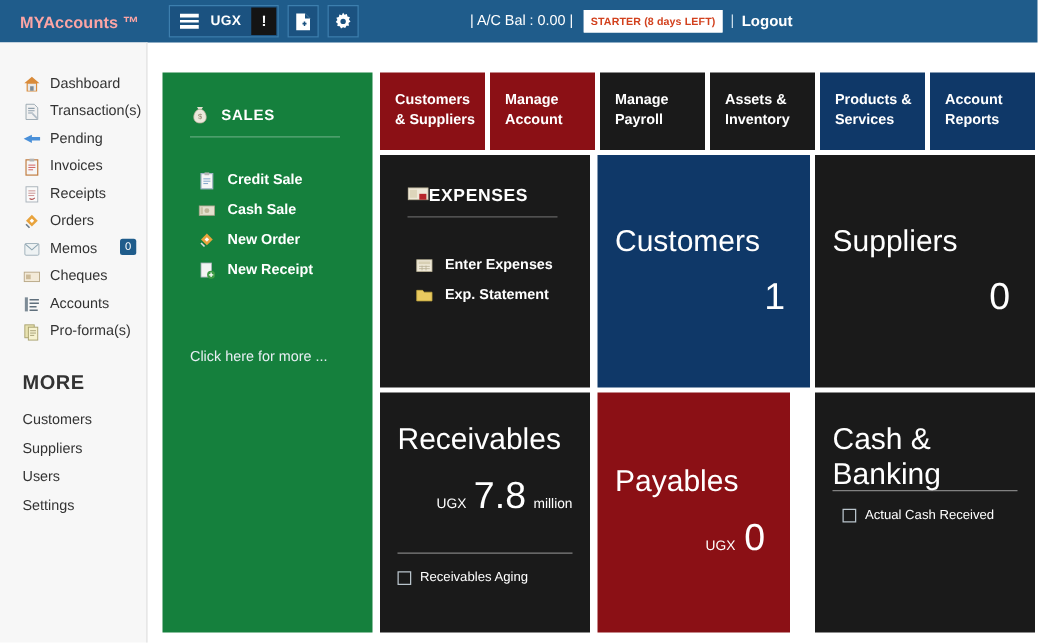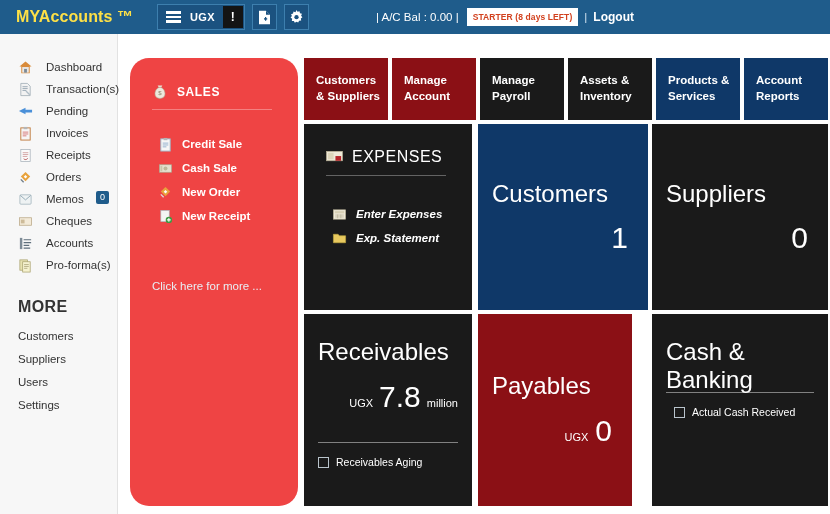--- a/index.html
+++ b/index.html
@@ -11,21 +11,21 @@
     position:relative;
   }
   
   .topbar{
     position:absolute;left:0;top:0;width:830px;height:34px;
     background:#1f5c8b;
     display:flex;align-items:center;
     box-sizing:border-box;
   }
   .brand{
-    color:#fde047;font-weight:bold;font-size:16px;
+    color:#fca5a5;font-weight:bold;font-size:13px;
     margin-left:16px;letter-spacing:.1px;white-space:nowrap;
   }
   .btn-group{
     display:flex;align-items:center;height:24px;
     margin-left:24px;border:1px solid #3d7fae;background:#1b5280;
   }
   .hamburger{
     width:22px;height:24px;display:flex;flex-direction:column;
     justify-content:center;align-items:center;gap:2px;padding:0 4px;
   }
@@ -55,21 +55,21 @@
   .sidebar{
     position:absolute;left:0;top:34px;width:118px;height:480px;
     background:#f7f7f7;border-right:1px solid #e2e2e2;
     box-sizing:border-box;padding-top:22px;
   }
   .nav-item{
     display:flex;align-items:center;height:22px;margin-bottom:0;
     padding:0 8px 0 18px;font-size:11.5px;color:#333333;position:relative;
   }
   .nav-item + .nav-item{margin-top:0;}
-  .nav-list .nav-item{height:22px;gap:6px;}
+  .nav-list .nav-item{height:22px;}
   .nav-ico{width:15px;height:15px;margin-right:7px;flex:0 0 15px;display:block;}
   .nav-label{white-space:nowrap;}
   .badge{
     position:absolute;right:8px;top:3px;background:#1f5c8b;color:#ffffff;
     font-size:9px;border-radius:2px;padding:1px 4px;line-height:1.2;
   }
   .more-head{
     margin:22px 0 8px 18px;font-size:16px;font-weight:bold;color:#333333;letter-spacing:.4px;
   }
   .more-item{
@@ -80,21 +80,21 @@
   .content{
     position:absolute;left:130px;top:58px;width:684px;height:450px;
   }
   .grid{position:relative;width:684px;height:450px;}
   .tile{
     position:absolute;box-sizing:border-box;color:#ffffff;overflow:hidden;
   }
   .t-red{background:#8b1015;}
   .t-black{background:#1a1a1a;}
   .t-navy{background:#0f3868;}
-  .t-salesblue{background:#ef4444;border-radius:19px;}
+  .t-salesblue{background:#15803d;}
   
   .small-tile{display:flex;align-items:center;padding-left:12px;}
   .small-tile .lbl{
     font-size:11.5px;font-weight:bold;line-height:1.35;white-space:pre-line;
   }
   
   .panel-head{
     display:flex;align-items:center;margin:26px 0 0 22px;
   }
   .panel-head .ptitle{
@@ -104,21 +104,21 @@
     height:1px;background:rgba(255,255,255,.32);margin:9px 26px 0 22px;
   }
   .links{margin:22px 0 0 28px;}
   .link-row{display:flex;align-items:center;height:24px;font-size:11.5px;font-weight:bold;}
   .link-row .licon{width:15px;height:15px;margin-right:9px;flex:0 0 15px;}
   .more-link{
     position:absolute;left:22px;bottom:null;font-size:11.5px;color:#e8eef4;
   }
   
   .exp-head{display:flex;align-items:center;margin:24px 0 0 22px;}
-  .exp-head .ptitle{font-size:16px;font-weight:normal;letter-spacing:.5px;margin-left:9px;}
+  .exp-head .ptitle{font-size:14px;font-weight:bold;letter-spacing:.5px;}
   
   .metric-title{font-size:24px;font-weight:300;}
   .metric-val{font-size:30px;font-weight:300;}
   .unit{font-size:11px;}
   .sub-rule{height:1px;background:rgba(255,255,255,.45);}
   .sub-link{display:flex;align-items:center;font-size:10.5px;}
   .sub-link .sicon{
     width:9px;height:9px;border:1px solid #b9c4cc;margin-right:7px;flex:0 0 9px;
     display:block;
   }
@@ -344,21 +344,21 @@
     <div class="tile t-black" style="left:174px;top:66px;width:168px;height:186px;">
       <div class="exp-head">
         <svg width="17" height="14" viewBox="0 0 18 14">
           <rect x="0.5" y="1" width="17" height="10" fill="#efe9d8" stroke="#b8b095" stroke-width=".7"></rect>
           <rect x="2" y="2.6" width="6" height="6.8" fill="#ddd5ba"></rect>
           <rect x="10" y="6" width="6" height="5" fill="#b6252a"></rect>
         </svg>
         <span class="ptitle">EXPENSES</span>
       </div>
       <div class="rule"></div>
-      <div class="links" style="margin-top:26px;font-style:italic;">
+      <div class="links" style="margin-top:26px;">
         <div class="link-row">
           <svg class="licon" viewBox="0 0 16 16">
             <rect x="1.5" y="3" width="13" height="10" fill="#efe9d8" stroke="#b8b095" stroke-width=".7"></rect>
             <rect x="3" y="4.4" width="10" height="2.4" fill="#d8d0b4"></rect>
             <path d="M3.4 8.6h9.2M3.4 10.6h9.2M6 8v4M9.4 8v4" stroke="#b6ae92" stroke-width=".7"></path>
           </svg>
           <span>Enter Expenses</span>
         </div>
         <div class="link-row">
           <svg class="licon" viewBox="0 0 16 16">

